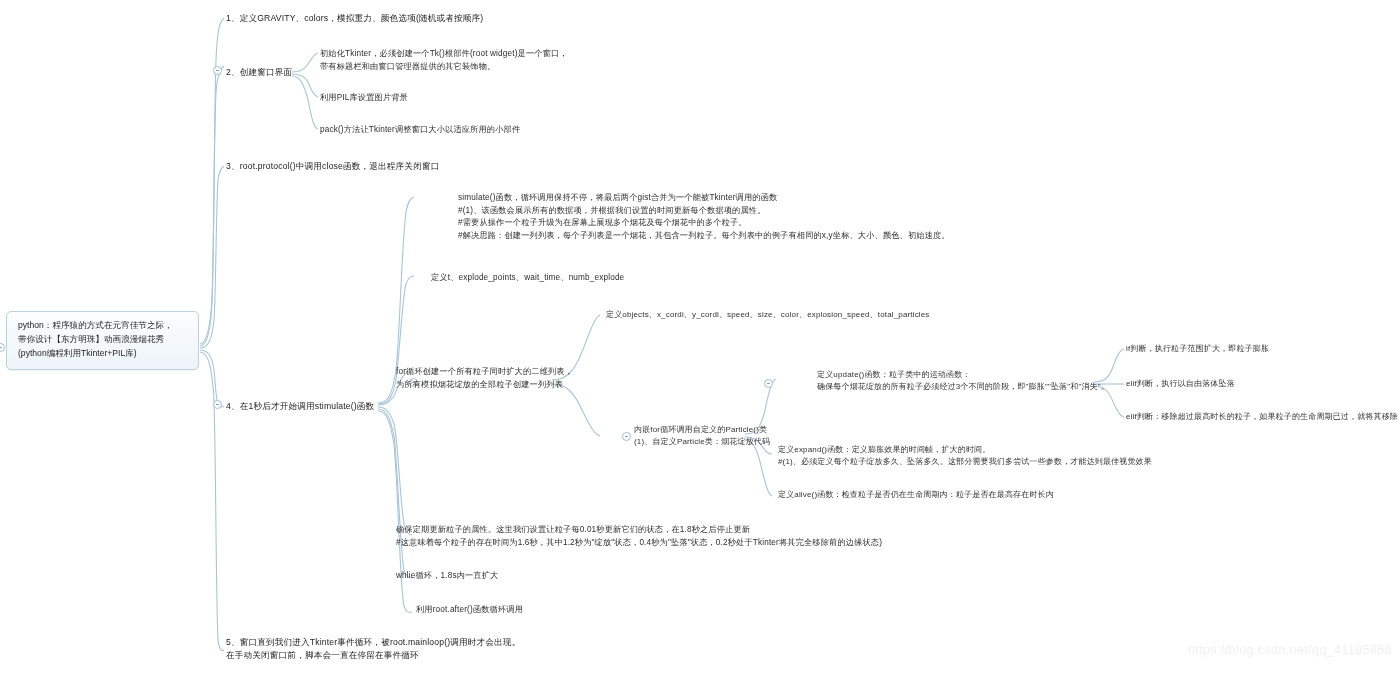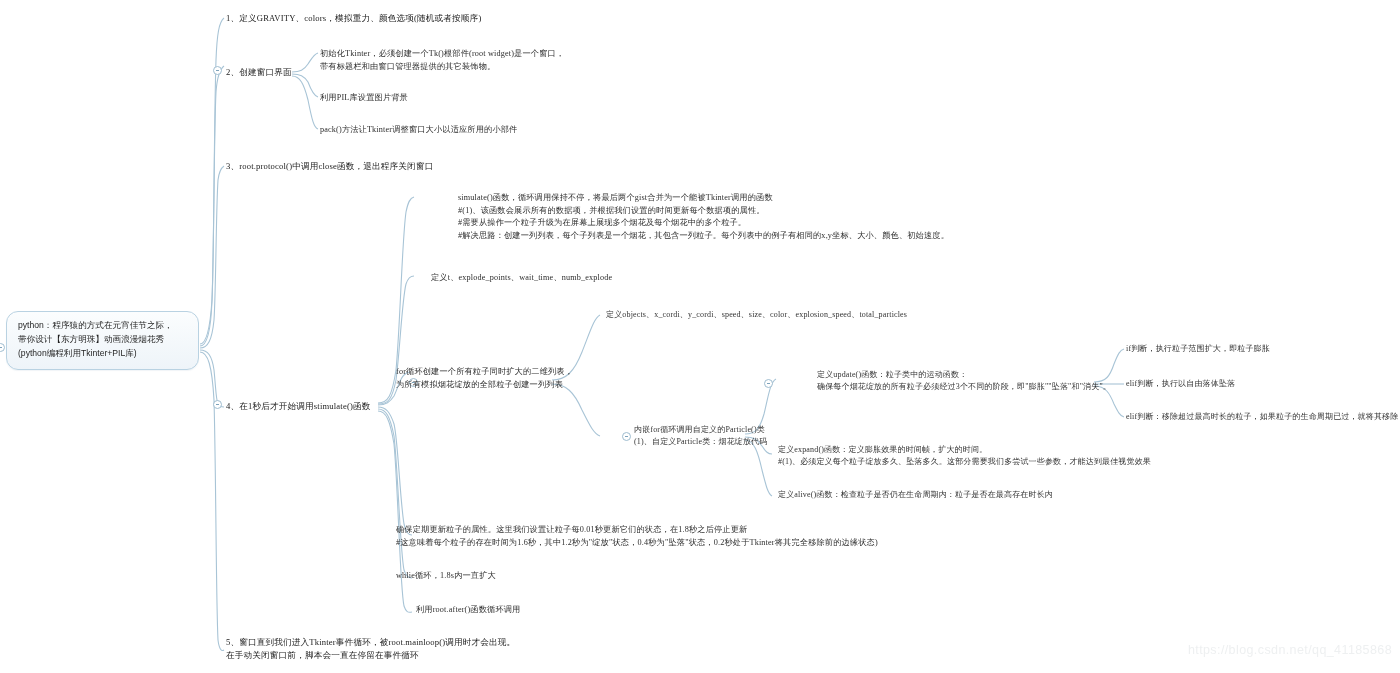--- a/index.html
+++ b/index.html
@@ -24,33 +24,32 @@
   }
   #wires path { fill: none; stroke: #a8c4d6; stroke-width: 1.1; }
 
   .node {
     position: absolute;
     font-size: 8.2px;
     line-height: 1.55;
     color: #2b2b2b;
     white-space: pre-line;
     letter-spacing: 0.02em;
-    font-family: Liberation Serif, serif;
   }
   .node.lvl1 { font-size: 8.6px; color: #222; }
   .node.lvl2 { font-size: 8.2px; color: #2d2d2d; }
   .node.lvl3 { font-size: 8.0px; color: #333; }
 
   .root-node {
     position: absolute;
     left: 6px; top: 311px;
     width: 193px;
     padding: 7px 9px 8px 11px;
     border: 1px solid #b9d2e2;
-    border-radius: 12px;
+    border-radius: 5px;
     background: linear-gradient(180deg,#fbfdfe 0%, #eef4f9 100%);
     color: #1f1f1f;
     font-size: 8.6px;
     line-height: 1.62;
     white-space: pre-line;
     box-shadow: 0 1px 1px rgba(120,150,175,0.10);
   }
 
   .toggle {
     position: absolute;

